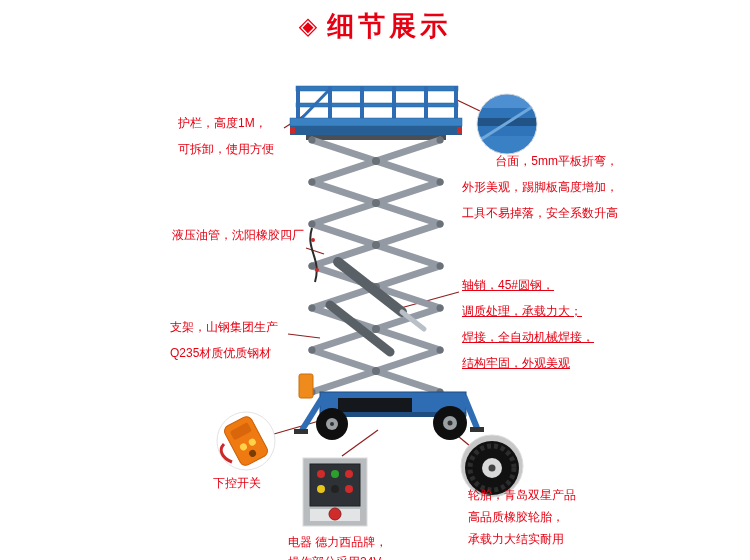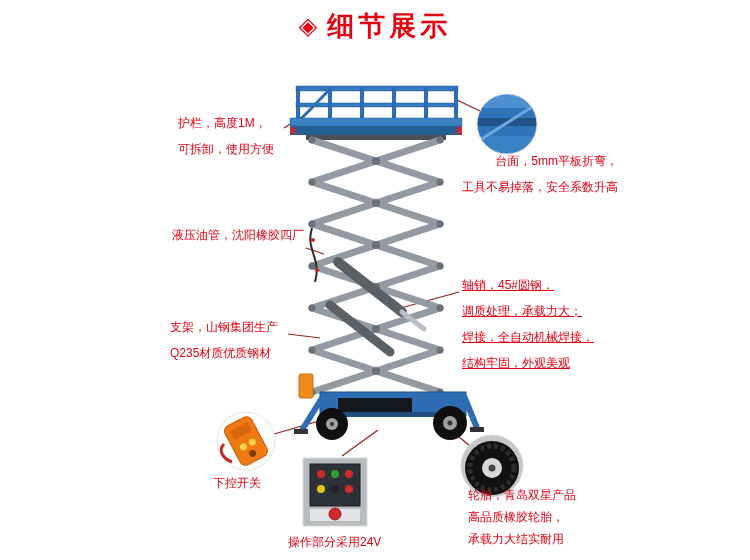--- a/index.html
+++ b/index.html
@@ -218,20 +218,21 @@
     </g>
   </svg>
 
   <div class="label lh26" style="left:178px; top:110px;">
     <div>护栏，高度1M，</div>
     <div>可拆卸，使用方便</div>
   </div>
 
   <div class="label lh26" style="left:462px; top:148px;text-align:right;">
     <div>台面，5mm平板折弯，</div>
+    <div>外形美观，踢脚板高度增加，</div>
     <div>工具不易掉落，安全系数升高</div>
   </div>
 
   <div class="label lh26" style="left:172px; top:222px;">
     <div>液压油管，沈阳橡胶四厂</div>
   </div>
 
   <div class="label lh26" style="left:170px; top:314px;">
     <div>支架，山钢集团生产</div>
     <div>Q235材质优质钢材</div>
@@ -242,20 +243,21 @@
     <div>调质处理，承载力大；</div>
     <div>焊接，全自动机械焊接，</div>
     <div>结构牢固，外观美观</div>
   </div>
 
   <div class="label lh22" style="left:213px; top:472px;">
     <div>下控开关</div>
   </div>
 
   <div class="label lh20" style="left:288px; top:532px;">
+    <div>电器 德力西品牌，</div>
     <div>操作部分采用24V</div>
 
   </div>
 
   <div class="label lh22" style="left:468px; top:484px;">
     <div>轮胎，青岛双星产品</div>
     <div>高品质橡胶轮胎，</div>
     <div>承载力大结实耐用</div>
   </div>
 

